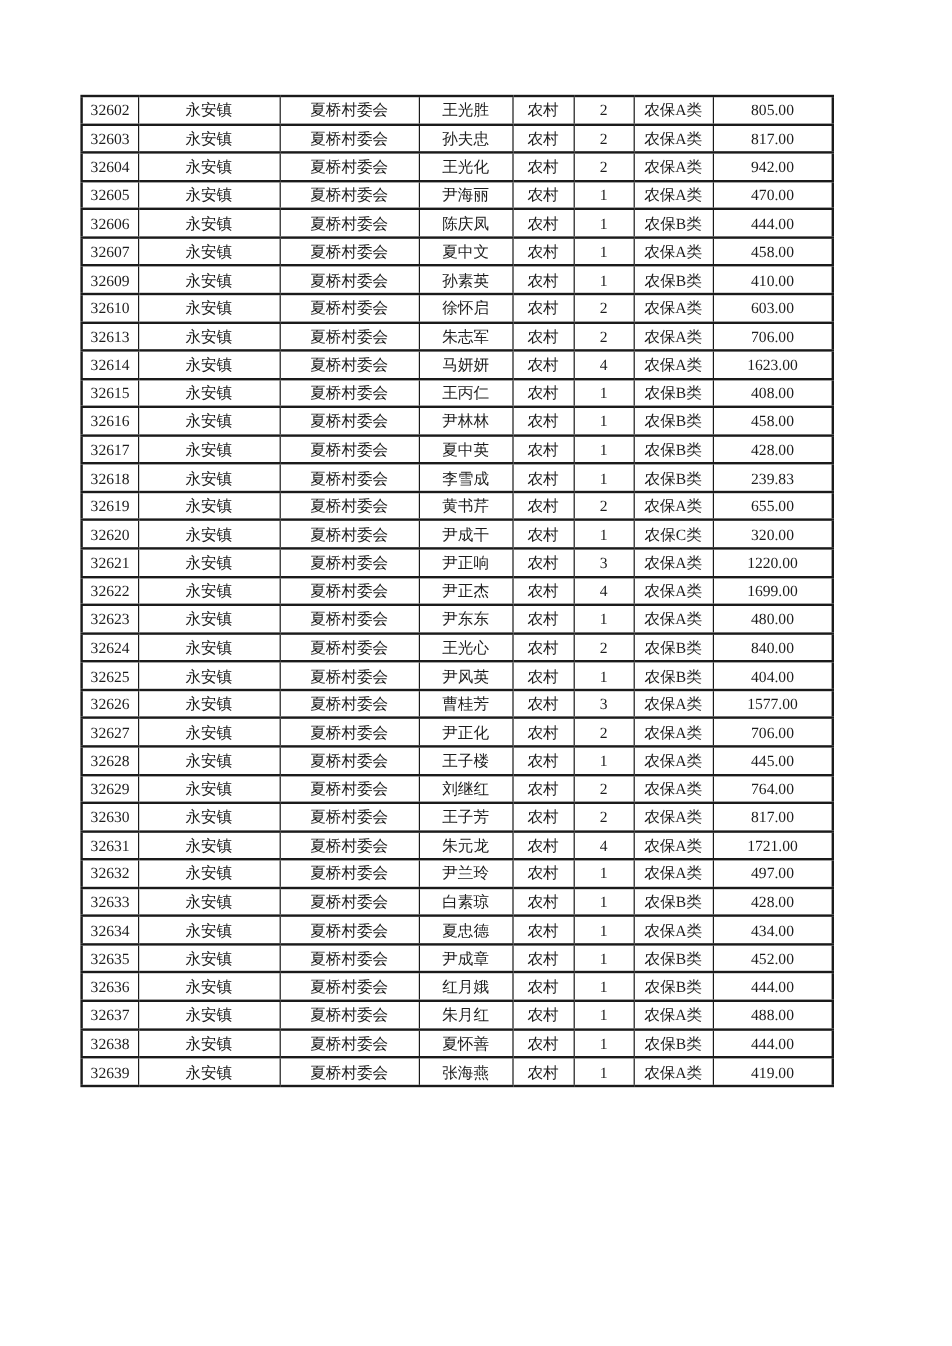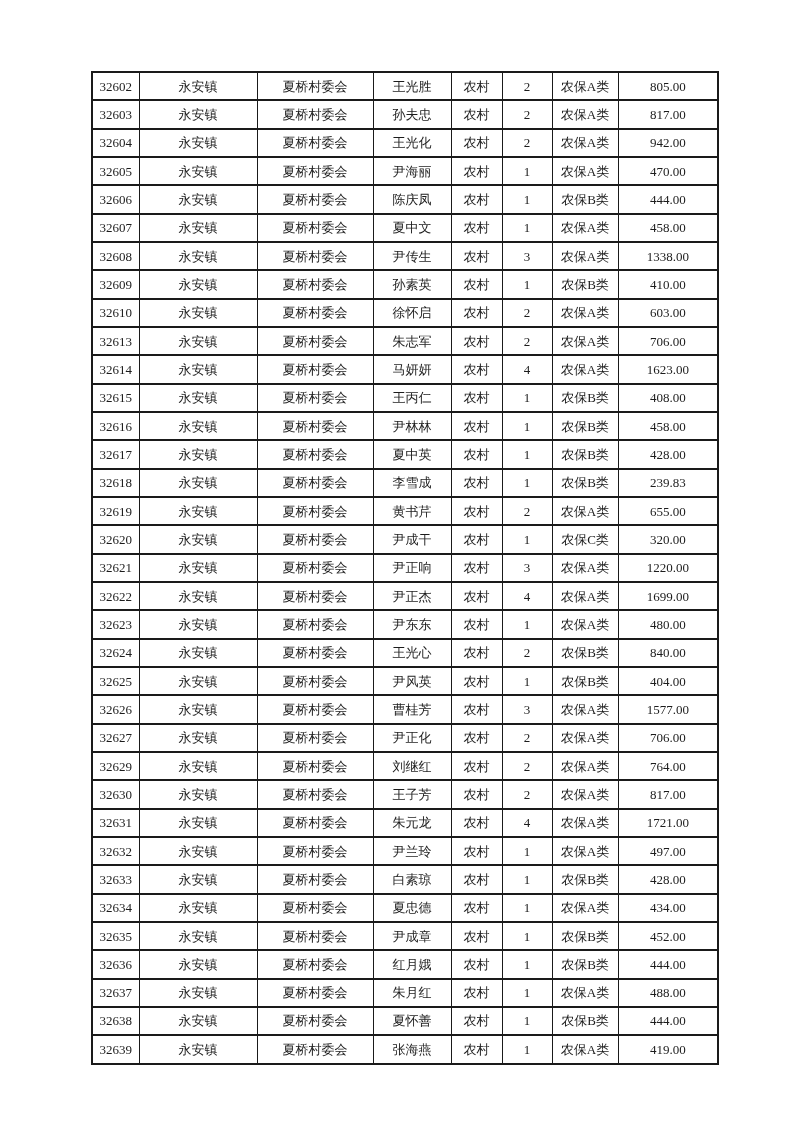--- a/index.html
+++ b/index.html
@@ -15,27 +15,26 @@
     overflow: hidden;
   }
   .page {
     position: absolute;
     inset: 0;
     background: #ffffff;
   }
   table.payment-table {
     position: absolute;
     left: 67px;
-    top: 71px;
+    top: 79px;
     width: 627px;
-    height: 994px;
+    height: 827px;
     border-collapse: collapse;
     table-layout: fixed;
     border: 2px solid #1a1a1a;
-    margin-left: 24px;
   }
   table.payment-table td {
     border-left: 1px solid #1a1a1a;
     border-right: 1px solid #1a1a1a;
     border-top: 2px solid #1a1a1a;
     border-bottom: 2px solid #1a1a1a;
     padding: 0;
     text-align: center;
     vertical-align: middle;
     font-size: 13px;
@@ -124,30 +123,20 @@
           <td>32607</td>
           <td>永安镇</td>
           <td>夏桥村委会</td>
           <td>夏中文</td>
           <td>农村</td>
           <td>1</td>
           <td>农保A类</td>
           <td>458.00</td>
         </tr>
         <tr>
-          <td>32608</td>
-          <td>永安镇</td>
-          <td>夏桥村委会</td>
-          <td>尹传生</td>
-          <td>农村</td>
-          <td>3</td>
-          <td>农保A类</td>
-          <td>1338.00</td>
-        </tr>
-        <tr>
           <td>32609</td>
           <td>永安镇</td>
           <td>夏桥村委会</td>
           <td>孙素英</td>
           <td>农村</td>
           <td>1</td>
           <td>农保B类</td>
           <td>410.00</td>
         </tr>
         <tr>
@@ -302,20 +291,30 @@
         </tr>
         <tr>
           <td>32627</td>
           <td>永安镇</td>
           <td>夏桥村委会</td>
           <td>尹正化</td>
           <td>农村</td>
           <td>2</td>
           <td>农保A类</td>
           <td>706.00</td>
+        </tr>
+        <tr>
+          <td>32628</td>
+          <td>永安镇</td>
+          <td>夏桥村委会</td>
+          <td>王子楼</td>
+          <td>农村</td>
+          <td>1</td>
+          <td>农保A类</td>
+          <td>445.00</td>
         </tr>
         <tr>
           <td>32629</td>
           <td>永安镇</td>
           <td>夏桥村委会</td>
           <td>刘继红</td>
           <td>农村</td>
           <td>2</td>
           <td>农保A类</td>
           <td>764.00</td>

